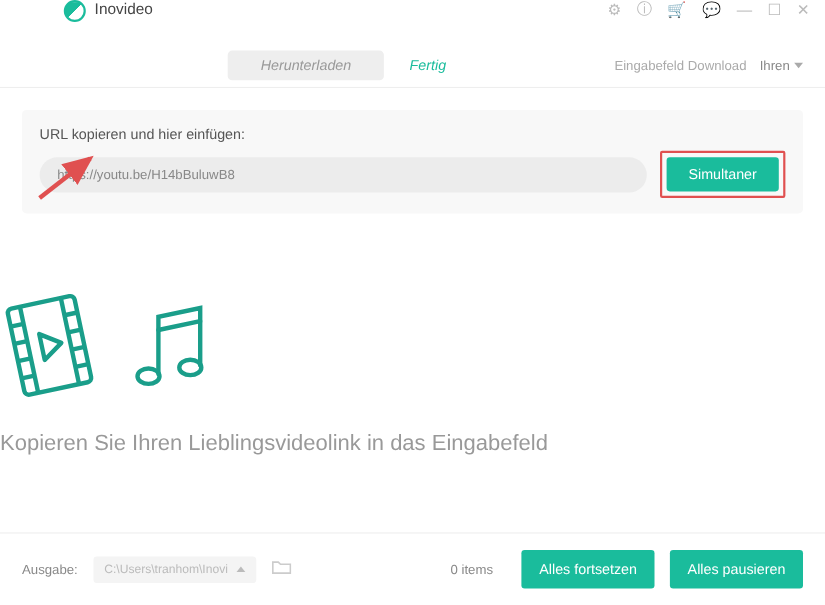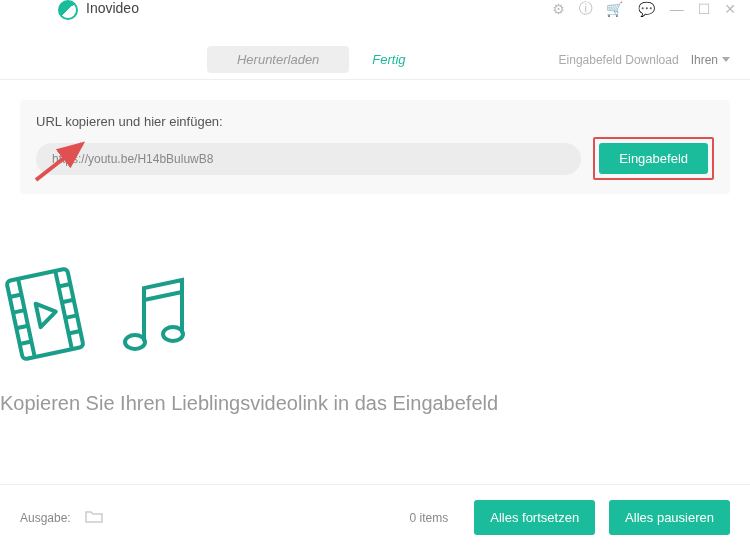--- a/index.html
+++ b/index.html
@@ -64,21 +64,21 @@
       <span class="tri"></span>
     </span>
   </div>
 </div>
 
 <div class="urlbox">
   <span class="title">URL kopieren und hier einfügen:</span>
   <div class="row">
     <input class="urlinput" value="https://youtu.be/H14bBuluwB8" style="">
     <span class="analyze-wrap">
-      <button class="analyze-btn">Eingabefeld</button>
+      <button class="analyze-btn">Simultaner</button>
     </span>
   </div>
 </div>
 
 <svg class="arrow" width="70" height="50">
   <defs>
       <marker id="ah" markerWidth="8" markerHeight="8" refX="6" refY="3" orient="auto">
         <polygon points="0 0, 7 3, 0 6" fill="#e05050"></polygon>
       </marker>
     </defs>
@@ -110,20 +110,24 @@
         <ellipse cx="63" cy="70" rx="10" ry="7"></ellipse>
         <line x1="34" y1="36" x2="72" y2="28"></line>
       </g>
     </svg>
   </div>
   <div class="hero-text">Kopieren Sie Ihren Lieblingsvideolink in das Eingabefeld</div>
 </div>
 
 <div class="footer">
   <span class="lbl">Ausgabe:</span>
+  <span class="patharea">
+    <span>C:\Users\tranhom\Inovi</span>
+    <span style="display:inline-block;width:0;height:0;border-left:4px solid transparent;border-right:4px solid transparent;border-bottom:5px solid #bbb;"></span>
+  </span>
   <span class="folder-icon">
     <svg width="18" height="14">
         <path d="M1 3 L1 13 L17 13 L17 5 L8 5 L6 3 Z" fill="none" stroke="#ccc" stroke-width="1.5"></path>
       </svg>
   </span>
   <span class="items">0 items</span>
   <button class="btn">Alles fortsetzen</button>
   <button class="btn">Alles pausieren</button>
 </div>
 

